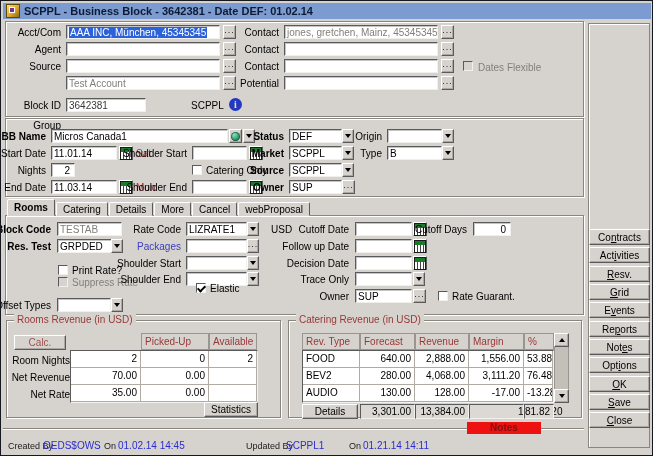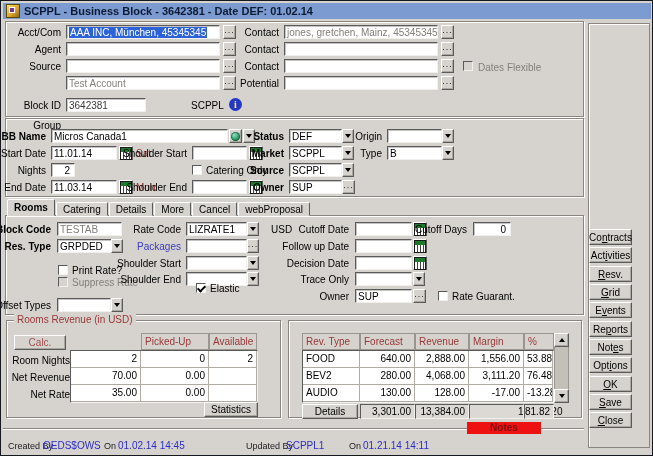--- a/index.html
+++ b/index.html
@@ -54,21 +54,21 @@
   .hdrcell{box-sizing:border-box;border:1px solid #9a968f;background:#d6d3ce;color:#993737;
     padding:2px 0 0 3px;line-height:11px;white-space:nowrap;overflow:hidden;}
   .tablebox{position:absolute;background:#fff;box-sizing:border-box;
     border:1px solid;border-color:#5a5a5a #f2f0ec #f2f0ec #5a5a5a;display:grid;}
   .cell{box-sizing:border-box;border-right:1px solid #b0aca4;border-bottom:1px solid #b0aca4;
     background:#fff;line-height:15px;padding:0 3px;white-space:nowrap;overflow:hidden;}
   .cell.num{text-align:right;}
   .totbox{position:absolute;height:15px;box-sizing:border-box;background:#dcd9d4;
     border:1px solid;border-color:#5a5a5a #f2f0ec #f2f0ec #5a5a5a;
     text-align:right;padding:1px 3px 0 0;line-height:12px;}
-  .sidebtn{position:absolute;left:588px;width:43px;height:16px;font-size:10px;z-index:4;}
+  .sidebtn{position:absolute;left:588px;width:61px;height:16px;font-size:10px;z-index:4;}
   .rpanel{position:absolute;left:587px;top:22px;width:62px;height:425px;box-sizing:border-box;
     border:1px solid #8a867f;box-shadow:inset 1px 1px 0 #fff;}
   .divider{position:absolute;left:2px;top:427px;width:581px;height:0;
     border-top:1px solid #8a867f;border-bottom:1px solid #fff;}
   .badge{position:absolute;left:466px;top:421px;width:74px;height:12px;background:#ee1111;
     color:#7e1010;font-weight:bold;text-align:center;line-height:12px;}
   .foot-lbl{position:absolute;font-size:9px;color:#1c1c1c;white-space:nowrap;}
   .foot-val{position:absolute;font-size:10px;color:#2b2bcf;white-space:nowrap;}
   .info-icon{position:absolute;width:13px;height:13px;border-radius:50%;background:#2438c8;
     color:#ffe94d;font-weight:bold;font-size:10px;text-align:center;line-height:13px;
@@ -212,21 +212,21 @@
     </div>
   <div class="lbl" style="left:270px;top:222px;">USD</div>
   <div class="lblr" style="right:303px;top:222px;">Cutoff Date</div>
   <div class="fld" style="left:354px;top:221px;width:57px;"></div>
   <div class="btn" style="left:412px;top:221px;width:14px;height:14px;">
       <span class="cal-icon"></span>
     </div>
   <div class="lblr" style="right:185px;top:222px;">Cutoff Days</div>
   <div class="fld num" style="left:472px;top:221px;width:38px;">0</div>
 
-  <div class="lblr b" style="right:601px;top:239px;">Res. Type</div>
+  <div class="lblr b" style="right:601px;top:239px;">Res. Test</div>
   <div class="fld" style="left:56px;top:238px;width:64px;">GRPDED</div>
   <div class="btn" style="left:110px;top:238px;width:12px;height:14px;">
       <span class="tri"></span>
     </div>
   <div class="lblr" style="right:471px;top:239px;color:#3b3bc4;">Packages</div>
   <div class="fld" style="left:185px;top:238px;width:61px;"></div>
   <div class="btn lov" style="left:246px;top:238px;width:12px;height:14px;">...</div>
   <div class="lblr" style="right:303px;top:239px;">Follow up Date</div>
   <div class="fld" style="left:354px;top:238px;width:57px;"></div>
   <div class="btn" style="left:412px;top:238px;width:14px;height:14px;">
@@ -289,20 +289,21 @@
       <div class="cell num">0.00</div>
       <div class="cell num"></div>
       <div class="cell num">35.00</div>
       <div class="cell num">0.00</div>
       <div class="cell num"></div>
     </div>
     <div class="btn" style="left:197px;top:81px;width:54px;height:15px;">Statistics</div>
   </div>
 
   <div class="gb" style="left:287px;top:319px;width:294px;height:98px;">
+    <span class="legend">Catering Revenue (in  USD)</span>
     <div class="hdrcell" style="position:absolute;left:13px;top:12px;width:58px;height:17px;">Rev. Type</div>
     <div class="hdrcell" style="position:absolute;left:71px;top:12px;width:55px;height:17px;">Forecast</div>
     <div class="hdrcell" style="position:absolute;left:126px;top:12px;width:54px;height:17px;">Revenue</div>
     <div class="hdrcell" style="position:absolute;left:180px;top:12px;width:55px;height:17px;">Margin</div>
     <div class="hdrcell" style="position:absolute;left:235px;top:12px;width:30px;height:17px;">%</div>
     <div class="tablebox" style="left:13px;top:29px;width:252px;height:53px;grid-template-columns:57px 55px 54px 55px 29px;grid-auto-rows:17px;">
       <div class="cell">FOOD</div>
       <div class="cell num">640.00</div>
       <div class="cell num">2,888.00</div>
       <div class="cell num">1,556.00</div>

